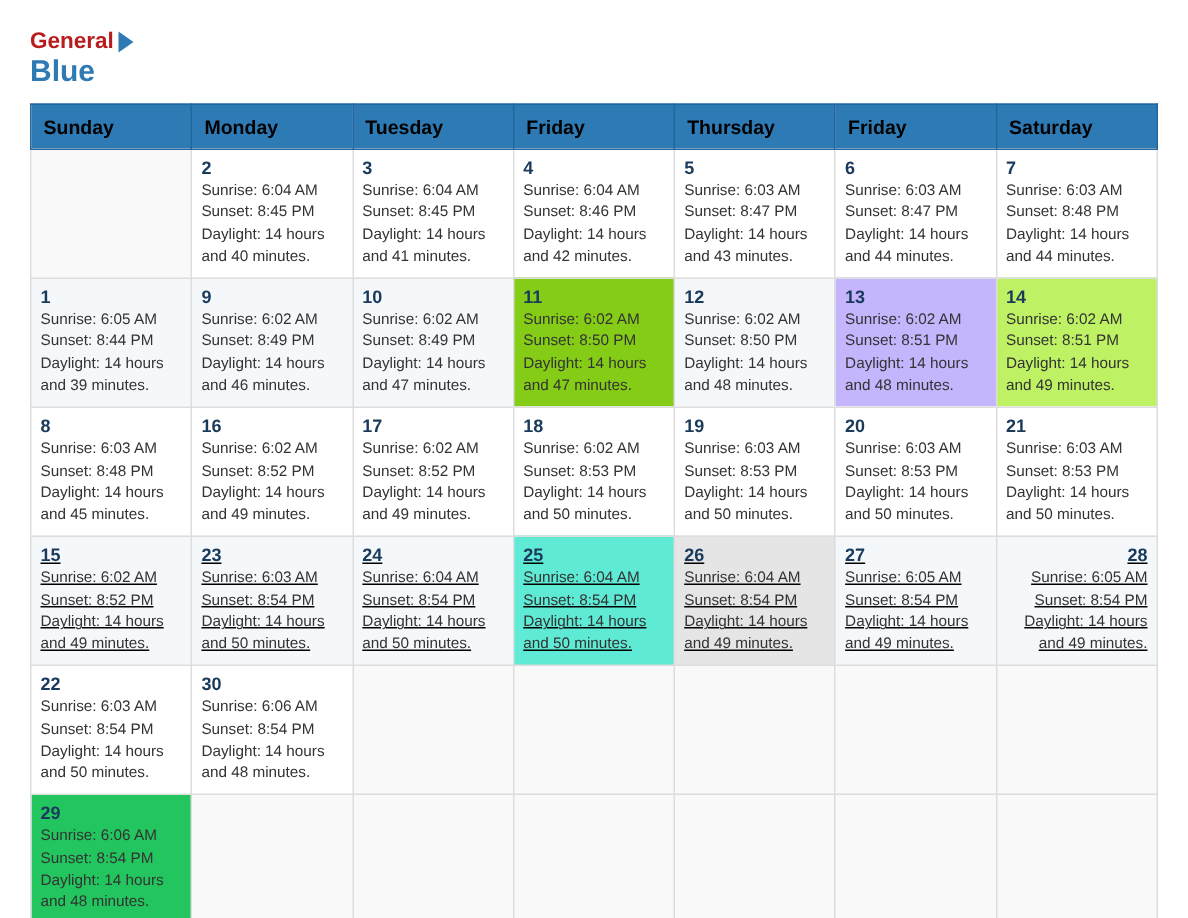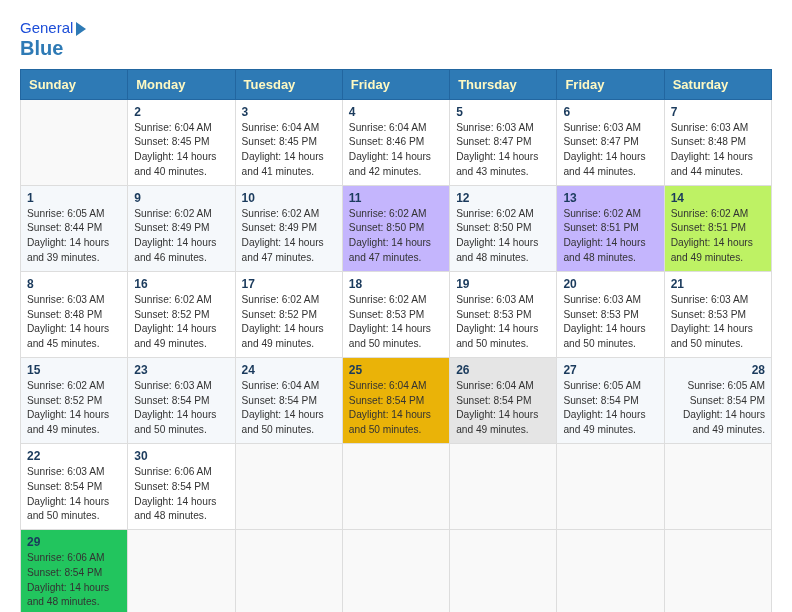--- a/index.html
+++ b/index.html
@@ -34,21 +34,21 @@
       color: #333;
       margin-top: 2px;
     }
     .calendar-table {
       width: 100%;
       border-collapse: collapse;
       border: 1px solid #ccc;
     }
     .calendar-table th {
       background-color: #2e7ab5;
-      color: #fef9c3;
+      color: #000000;
       text-align: left;
       padding: 7px 8px;
       font-size: 13px;
       font-weight: bold;
       border: 1px solid #2266a0;
     }
     .calendar-table td {
       vertical-align: top;
       padding: 5px 6px;
       font-size: 10.5px;
@@ -76,21 +76,21 @@
     .empty-cell {
       background: #f9f9f9 !important;
     }
   </style>
 </head>
 <body>
 
 <div class="header-section">
   <div class="logo">
   <div style="display:flex;flex-direction:column;line-height:1.1;">
-    <span style="font-size:15px;font-weight:normal;color:#1d4ed8;">General<span style="display:inline-block;width:0;height:0;border-top:7px solid transparent;border-bottom:7px solid transparent;border-left:10px solid #2e7ab5;margin-left:3px;vertical-align:middle;"></span></span>
+    <span style="font-size:15px;font-weight:bold;color:#b91c1c;">General<span style="display:inline-block;width:0;height:0;border-top:7px solid transparent;border-bottom:7px solid transparent;border-left:10px solid #2e7ab5;margin-left:3px;vertical-align:middle;"></span></span>
     <span style="font-size:20px;font-weight:bold;color:#2e7ab5;">Blue</span>
   </div>
 </div>
   <div class="title-section">
     <div class="calendar-title"></div>
     <div class="calendar-subtitle"></div>
   </div>
 </div>
 
 <table class="calendar-table">
@@ -139,21 +139,21 @@
           <div class="day-info">Sunrise: 6:05 AM<br>Sunset: 8:44 PM<br>Daylight: 14 hours and 39 minutes.</div>
         </td>
         <td style="background-color: rgb(245, 248, 251);">
           <span class="day-number">9</span>
           <div class="day-info">Sunrise: 6:02 AM<br>Sunset: 8:49 PM<br>Daylight: 14 hours and 46 minutes.</div>
         </td>
         <td style="background-color: rgb(245, 248, 251); margin-top: 46px;">
           <span class="day-number">10</span>
           <div class="day-info">Sunrise: 6:02 AM<br>Sunset: 8:49 PM<br>Daylight: 14 hours and 47 minutes.</div>
         </td>
-        <td style="background-color: #c4b5fd;">
+        <td style="background-color: #84cc16;">
           <span class="day-number">11</span>
           <div class="day-info">Sunrise: 6:02 AM<br>Sunset: 8:50 PM<br>Daylight: 14 hours and 47 minutes.</div>
         </td>
         <td style="background-color: rgb(245, 248, 251);">
           <span class="day-number">12</span>
           <div class="day-info">Sunrise: 6:02 AM<br>Sunset: 8:50 PM<br>Daylight: 14 hours and 48 minutes.</div>
         </td>
         <td style="background-color: #c4b5fd;">
           <span class="day-number">13</span>
           <div class="day-info">Sunrise: 6:02 AM<br>Sunset: 8:51 PM<br>Daylight: 14 hours and 48 minutes.</div>
@@ -186,34 +186,34 @@
         </td>
         <td>
           <span class="day-number">20</span>
           <div class="day-info">Sunrise: 6:03 AM<br>Sunset: 8:53 PM<br>Daylight: 14 hours and 50 minutes.</div>
         </td>
         <td>
           <span class="day-number">21</span>
           <div class="day-info">Sunrise: 6:03 AM<br>Sunset: 8:53 PM<br>Daylight: 14 hours and 50 minutes.</div>
         </td>
       </tr>
-      <tr style="background-color: rgb(245, 248, 251);">
+      <tr style="background-color: rgb(245, 248, 251); text-decoration: underline;">
         <td style="background-color: rgb(245, 248, 251);">
           <span class="day-number">15</span>
           <div class="day-info">Sunrise: 6:02 AM<br>Sunset: 8:52 PM<br>Daylight: 14 hours and 49 minutes.</div>
         </td>
         <td style="background-color: rgb(245, 248, 251);">
           <span class="day-number">23</span>
           <div class="day-info">Sunrise: 6:03 AM<br>Sunset: 8:54 PM<br>Daylight: 14 hours and 50 minutes.</div>
         </td>
         <td style="background-color: rgb(245, 248, 251);">
           <span class="day-number">24</span>
           <div class="day-info">Sunrise: 6:04 AM<br>Sunset: 8:54 PM<br>Daylight: 14 hours and 50 minutes.</div>
         </td>
-        <td style="background-color: #eab308; margin-left: 23px;">
+        <td style="background-color: #5eead4; margin-left: 23px;">
           <span class="day-number">25</span>
           <div class="day-info">Sunrise: 6:04 AM<br>Sunset: 8:54 PM<br>Daylight: 14 hours and 50 minutes.</div>
         </td>
         <td style="background-color: #e5e5e5;">
           <span class="day-number">26</span>
           <div class="day-info">Sunrise: 6:04 AM<br>Sunset: 8:54 PM<br>Daylight: 14 hours and 49 minutes.</div>
         </td>
         <td style="background-color: rgb(245, 248, 251);">
           <span class="day-number">27</span>
           <div class="day-info">Sunrise: 6:05 AM<br>Sunset: 8:54 PM<br>Daylight: 14 hours and 49 minutes.</div>

